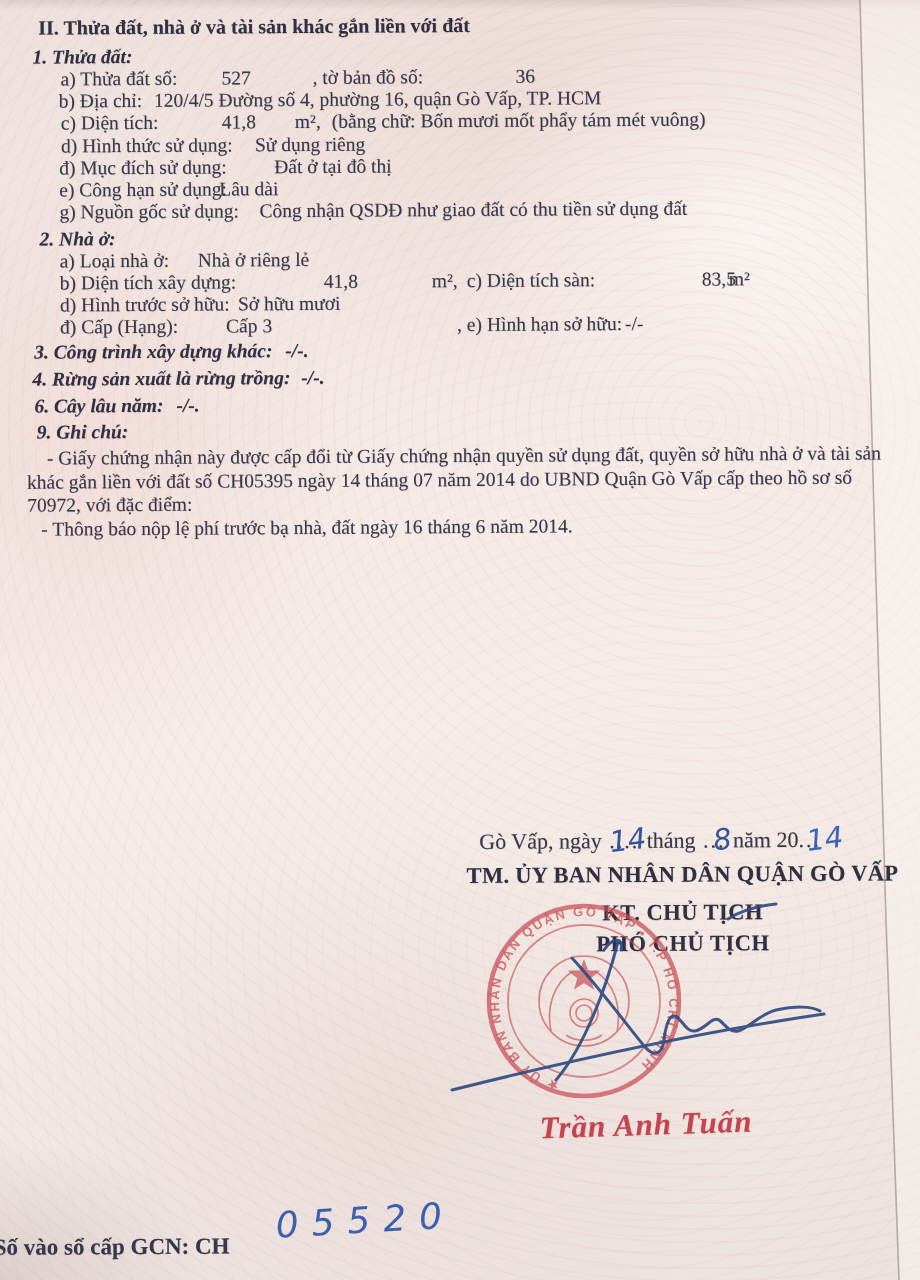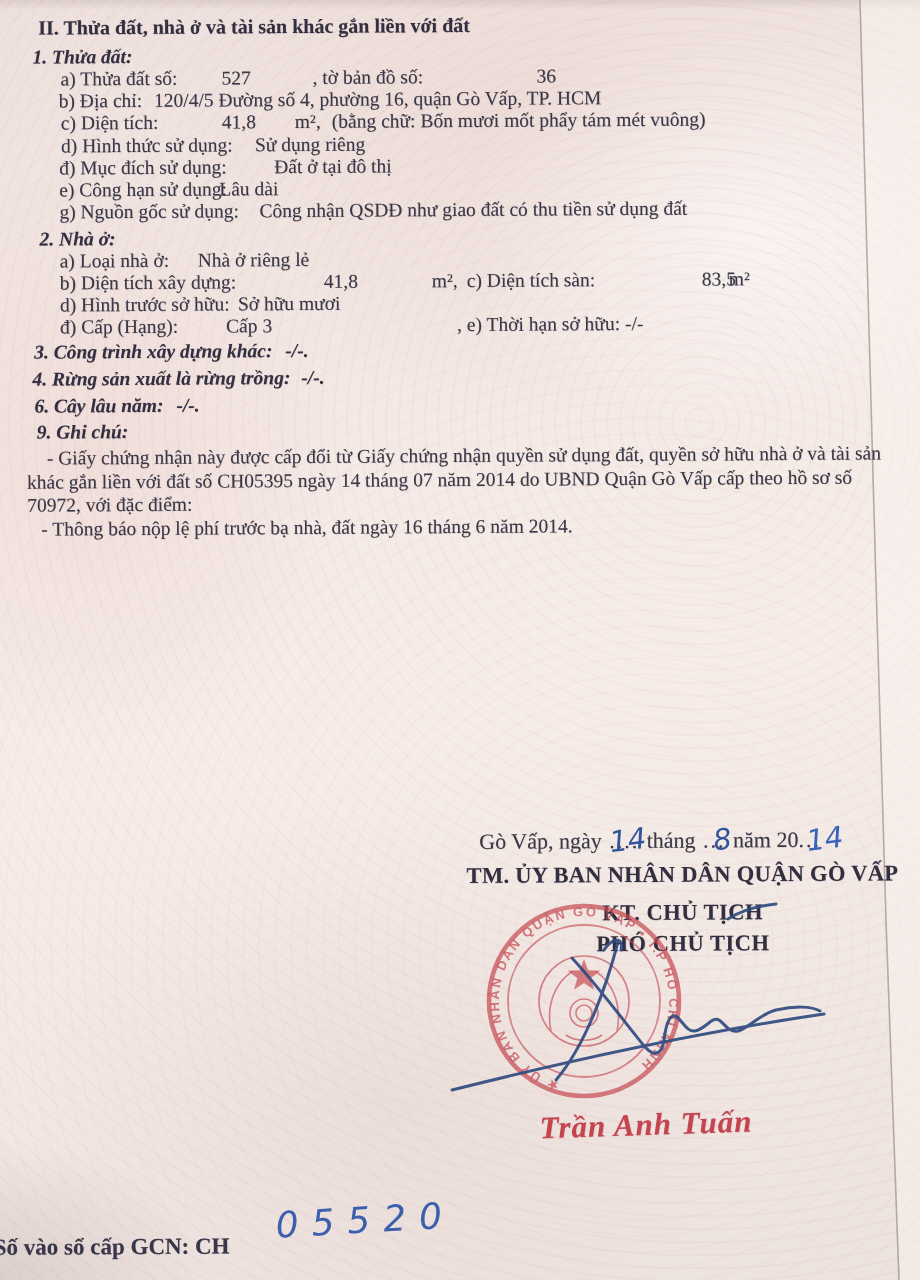--- a/index.html
+++ b/index.html
@@ -67,21 +67,21 @@
 <div class="content">
 
   <div class="ln b" style="left:42px;top:14px;font-size:20px">II. Thửa đất, nhà ở và tài sản khác gắn liền với đất</div>
 
   <div class="ln bi" style="left:36px;top:44px">1. Thửa đất:</div>
 
   <div class="ln" style="left:64px;top:66px;width:800px">
     <span>a) Thửa đất số:</span>
     <span class="abs" style="left:161px">527</span>
     <span class="abs" style="left:252px">, tờ bản đồ số:</span>
-    <span class="abs" style="left:476px">36</span>
+    <span class="abs" style="left:455px">36</span>
   </div>
 
   <div class="ln" style="left:62px;top:88px">
     <span>b) Địa chỉ:</span>
     <span style="margin-left:7px">120/4/5 Đường số 4, phường 16, quận Gò Vấp, TP. HCM</span>
   </div>
 
   <div class="ln" style="left:64px;top:110px;width:800px">
     <span>c) Diện tích:</span>
     <span class="abs" style="left:161px">41,8</span>
@@ -126,21 +126,21 @@
   </div>
 
   <div class="ln" style="left:62px;top:292px;width:700px">
     <span>d) Hình trước sở hữu:</span>
     <span class="abs" style="left:178px">Sở hữu mươi</span>
   </div>
 
   <div class="ln" style="left:62px;top:314px;width:820px">
     <span>đ) Cấp (Hạng):</span>
     <span class="abs" style="left:166px">Cấp 3</span>
-    <span class="abs" style="left:397px">, e) Thời hạn sở hữu:</span>
+    <span class="abs" style="left:397px">, e) Hình hạn sở hữu:</span>
     <span class="abs" style="left:565px">-/-</span>
   </div>
 
   <div class="ln bi" style="left:36px;top:339px">
     <span>3. Công trình xây dựng khác:</span>
     <span style="margin-left:8px">-/-.</span>
   </div>
   <div class="ln bi" style="left:34px;top:366px">
     <span>4. Rừng sản xuất là rừng trồng:</span>
     <span style="margin-left:6px">-/-.</span>

